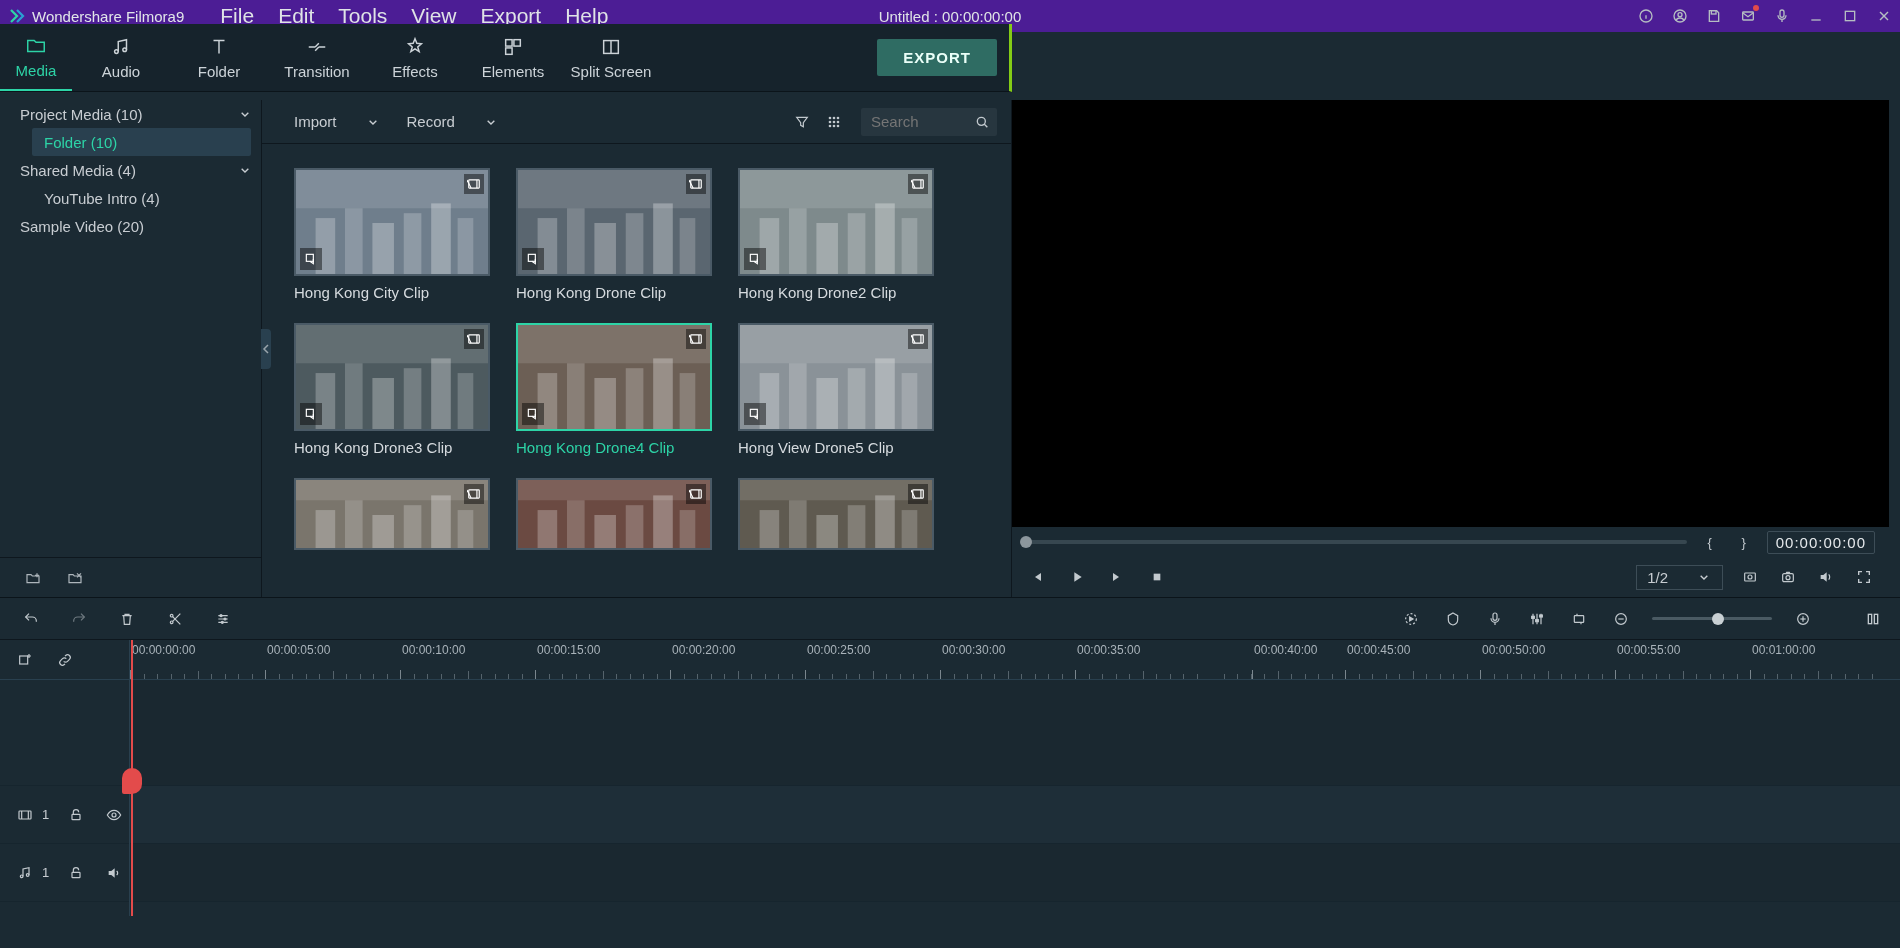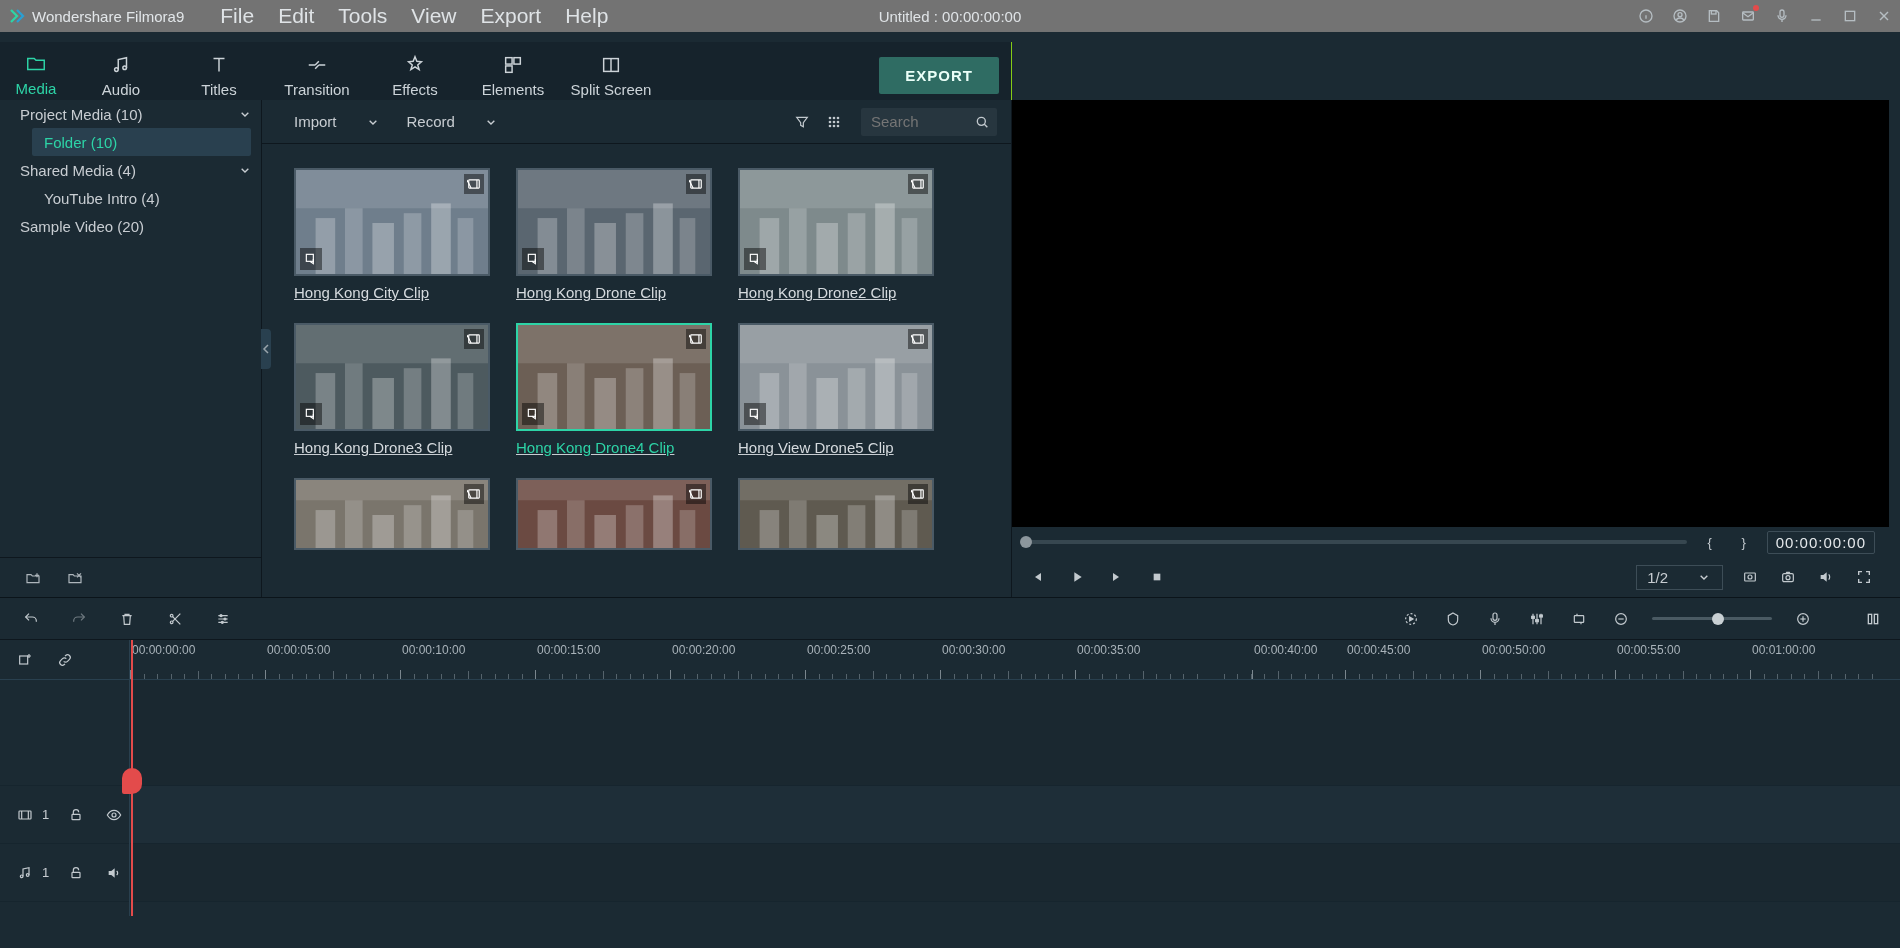--- a/index.html
+++ b/index.html
@@ -1,19 +1,19 @@
 <!DOCTYPE html>
 <html><head>
 <meta charset="utf-8">
 <style>
   * { box-sizing: border-box; margin: 0; padding: 0; }
   body { font-family: "Segoe UI", Arial, sans-serif; font-size: 13px; color: #c8cdd2; background: #1b2a33; width: 1900px; height: 948px; overflow: hidden; }
   svg { display: block; }
   
-  .titlebar { height: 32px; background: #737373; display: flex; align-items: center; padding: 0 6px 0 8px; position: relative; }
+  .titlebar { height: 32px; background: #4c1d95; display: flex; align-items: center; padding: 0 6px 0 8px; position: relative; }
   .titlebar .logo { width: 18px; height: 18px; margin-right: 6px; }
   .titlebar .app-name { font-size: 15px; color: #e2e6e9; margin-right: 24px; white-space: nowrap; }
   .menu { display: flex; gap: 0; }
   .menu .menu-item { padding: 6px 12px; font-size: 21px; cursor: pointer; color: #dfe3e6; }
   .titlebar .doc-title { position: absolute; left: 50%; transform: translateX(-50%); font-size: 15px; color: #dfe3e6; white-space: nowrap; }
   .titlebar .win-controls { margin-left: auto; display: flex; align-items: center; gap: 14px; }
   .win-controls .iconbtn { width: 20px; height: 20px; color: #b5bdc2; cursor: pointer; display: flex; align-items: center; justify-content: center; }
   
   .toolbar { height: 68px; background: #16232c; display: flex; align-items: center; border-bottom: 1px solid #0b141a; position: relative; padding-right: 12px; }
   .tool-tabs { display: flex; align-items: flex-end; height: 100%; }
@@ -35,21 +35,21 @@
   .sidebar-bottom .iconbtn { color: #aeb6bc; cursor: pointer; }
   
   .media-panel { flex: 1; display: flex; flex-direction: column; position: relative; border-right: 1px solid #0e171e; min-width: 0; }
   .media-top { height: 44px; display: flex; align-items: center; padding: 0 14px 0 24px; border-bottom: 1px solid #0e171e; gap: 10px; font-size: 15px; }
   .dd { display: flex; align-items: center; gap: 28px; padding: 4px 8px; cursor: pointer; }
   .spacer { flex: 1; }
   .iconbtn { width: 22px; height: 22px; color: #c2c9ce; cursor: pointer; display: flex; align-items: center; justify-content: center; }
   .search-box { display: flex; align-items: center; background: #27363f; border-radius: 2px; height: 28px; padding-left: 10px; margin-left: 6px; }
   .search-box input { background: transparent; border: none; color: #c8cdd2; font-size: 15px; outline: none; width: 100px; }
   .search-box .iconbtn { margin-right: 4px; }
-  .media-scroll { flex: 1; overflow-y: auto; text-decoration: underline; }
+  .media-scroll { flex: 1; overflow-y: auto; }
   .media-grid { display: grid; grid-template-columns: repeat(3, 196px); gap: 22px 26px; padding: 24px 24px 8px 32px; }
   .clip { width: 196px; cursor: pointer; }
   .clip .thumb { width: 196px; height: 108px; background: #4a5a66; position: relative; border: 2px solid transparent; display: flex; align-items: center; justify-content: center; }
   .clip.selected .thumb { border-color: #2dd4a7; }
   .clip .badge-tr { position: absolute; top: 4px; right: 4px; width: 20px; height: 20px; background: rgba(0,0,0,0.45); display: flex; align-items: center; justify-content: center; color: #fff; }
   .clip .badge-bl { position: absolute; bottom: 4px; left: 4px; width: 22px; height: 22px; background: rgba(0,0,0,0.45); display: flex; align-items: center; justify-content: center; color: #fff; }
   .clip .clip-name { font-size: 15px; margin-top: 8px; color: #d6dbdf; white-space: nowrap; overflow: hidden; text-overflow: ellipsis; }
   .clip.selected .clip-name { color: #2dd4a7; }
   .thumb-art { width: 100%; height: 100%; }
   .media-scroll::-webkit-scrollbar { width: 10px; }
@@ -163,41 +163,41 @@
       </span>
     <span class="iconbtn">
         <svg viewBox="0 0 24 24" stroke="currentColor" stroke-width="2">
           <line x1="6" y1="6" x2="18" y2="18"></line>
           <line x1="18" y1="6" x2="6" y2="18"></line>
         </svg>
       </span>
   </div>
 </div>
 
-<div class="toolbar" style="width:1012px; border-right:1px solid #84cc16; position:absolute; top:42px; left:0;">
+<div class="toolbar" style="width:1012px; border-right:3px solid #84cc16; position:absolute; top:24px; left:0;">
   <div class="tool-tabs">
     <div class="tool-tab media active">
       <svg viewBox="0 0 24 24">
           <path d="M3 6h7l2 2h9v10H3z"></path>
         </svg>
       <span>Media</span>
     </div>
     <div class="tool-tab">
       <svg viewBox="0 0 24 24">
           <path d="M9 17V6l9-2v11"></path>
           <circle cx="7" cy="17" r="2"></circle>
           <circle cx="16" cy="15" r="2"></circle>
         </svg>
       <span>Audio</span>
     </div>
     <div class="tool-tab">
       <svg viewBox="0 0 24 24">
           <path d="M6 5h12M12 5v14"></path>
         </svg>
-      <span>Titles</span>
+      <span>Folder</span>
     </div>
     <div class="tool-tab">
       <svg viewBox="0 0 24 24">
           <path d="M3 12h7m4 0h7M10 12l4-4m-4 8l4-4"></path>
         </svg>
       <span>Transition</span>
     </div>
     <div class="tool-tab">
       <svg viewBox="0 0 24 24">
           <path d="M12 3l2 5 5 .5-4 3.5 1.5 5L12 14l-4.5 3 1.5-5-4-3.5 5-.5z"></path>

